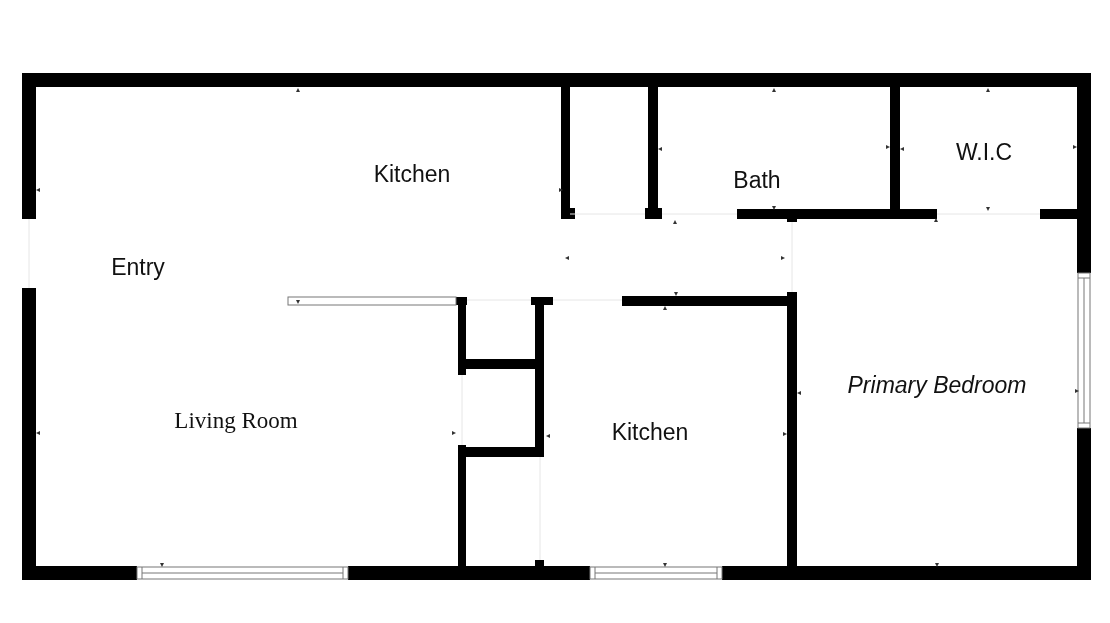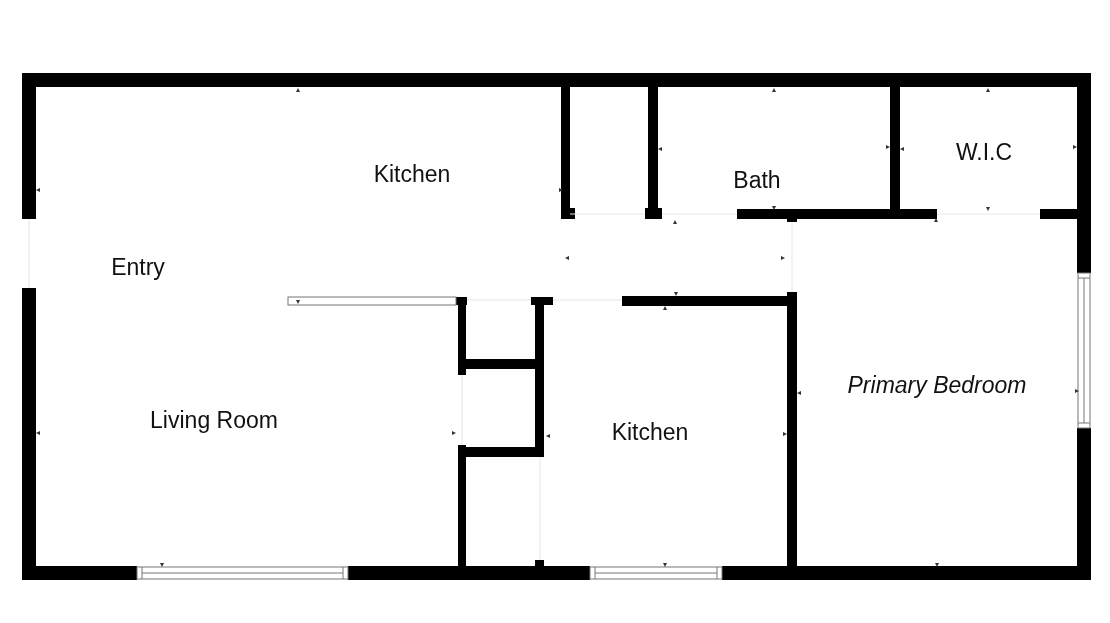--- a/index.html
+++ b/index.html
@@ -120,15 +120,15 @@
     <polygon points="935,563 939,563 937,567"></polygon>
     <polygon points="934,222 938,222 936,218"></polygon>
     <polygon points="296,300 300,300 298,304"></polygon>
   </g>
 </svg>
 
 <div class="room-label" style="left:138px; top:238px;margin-top:29px;">Entry</div>
 <div class="room-label" style="left:412px; top:174px;">Kitchen</div>
 <div class="room-label" style="left:757px; top:144px;margin-top:36px;">Bath</div>
 <div class="room-label" style="left:984px; top:152px;">W.I.C</div>
-<div class="room-label" style="left:214px; top:420px;">Living Room</div>
+<div class="room-label" style="left:236px; top:420px;font-family:Liberation Serif, serif;">Living Room</div>
 <div class="room-label" style="left:650px; top:432px;">Kitchen</div>
 <div class="room-label" style="left:937px; top:385px;font-style:italic;">Primary Bedroom</div>
 
 </body></html>

